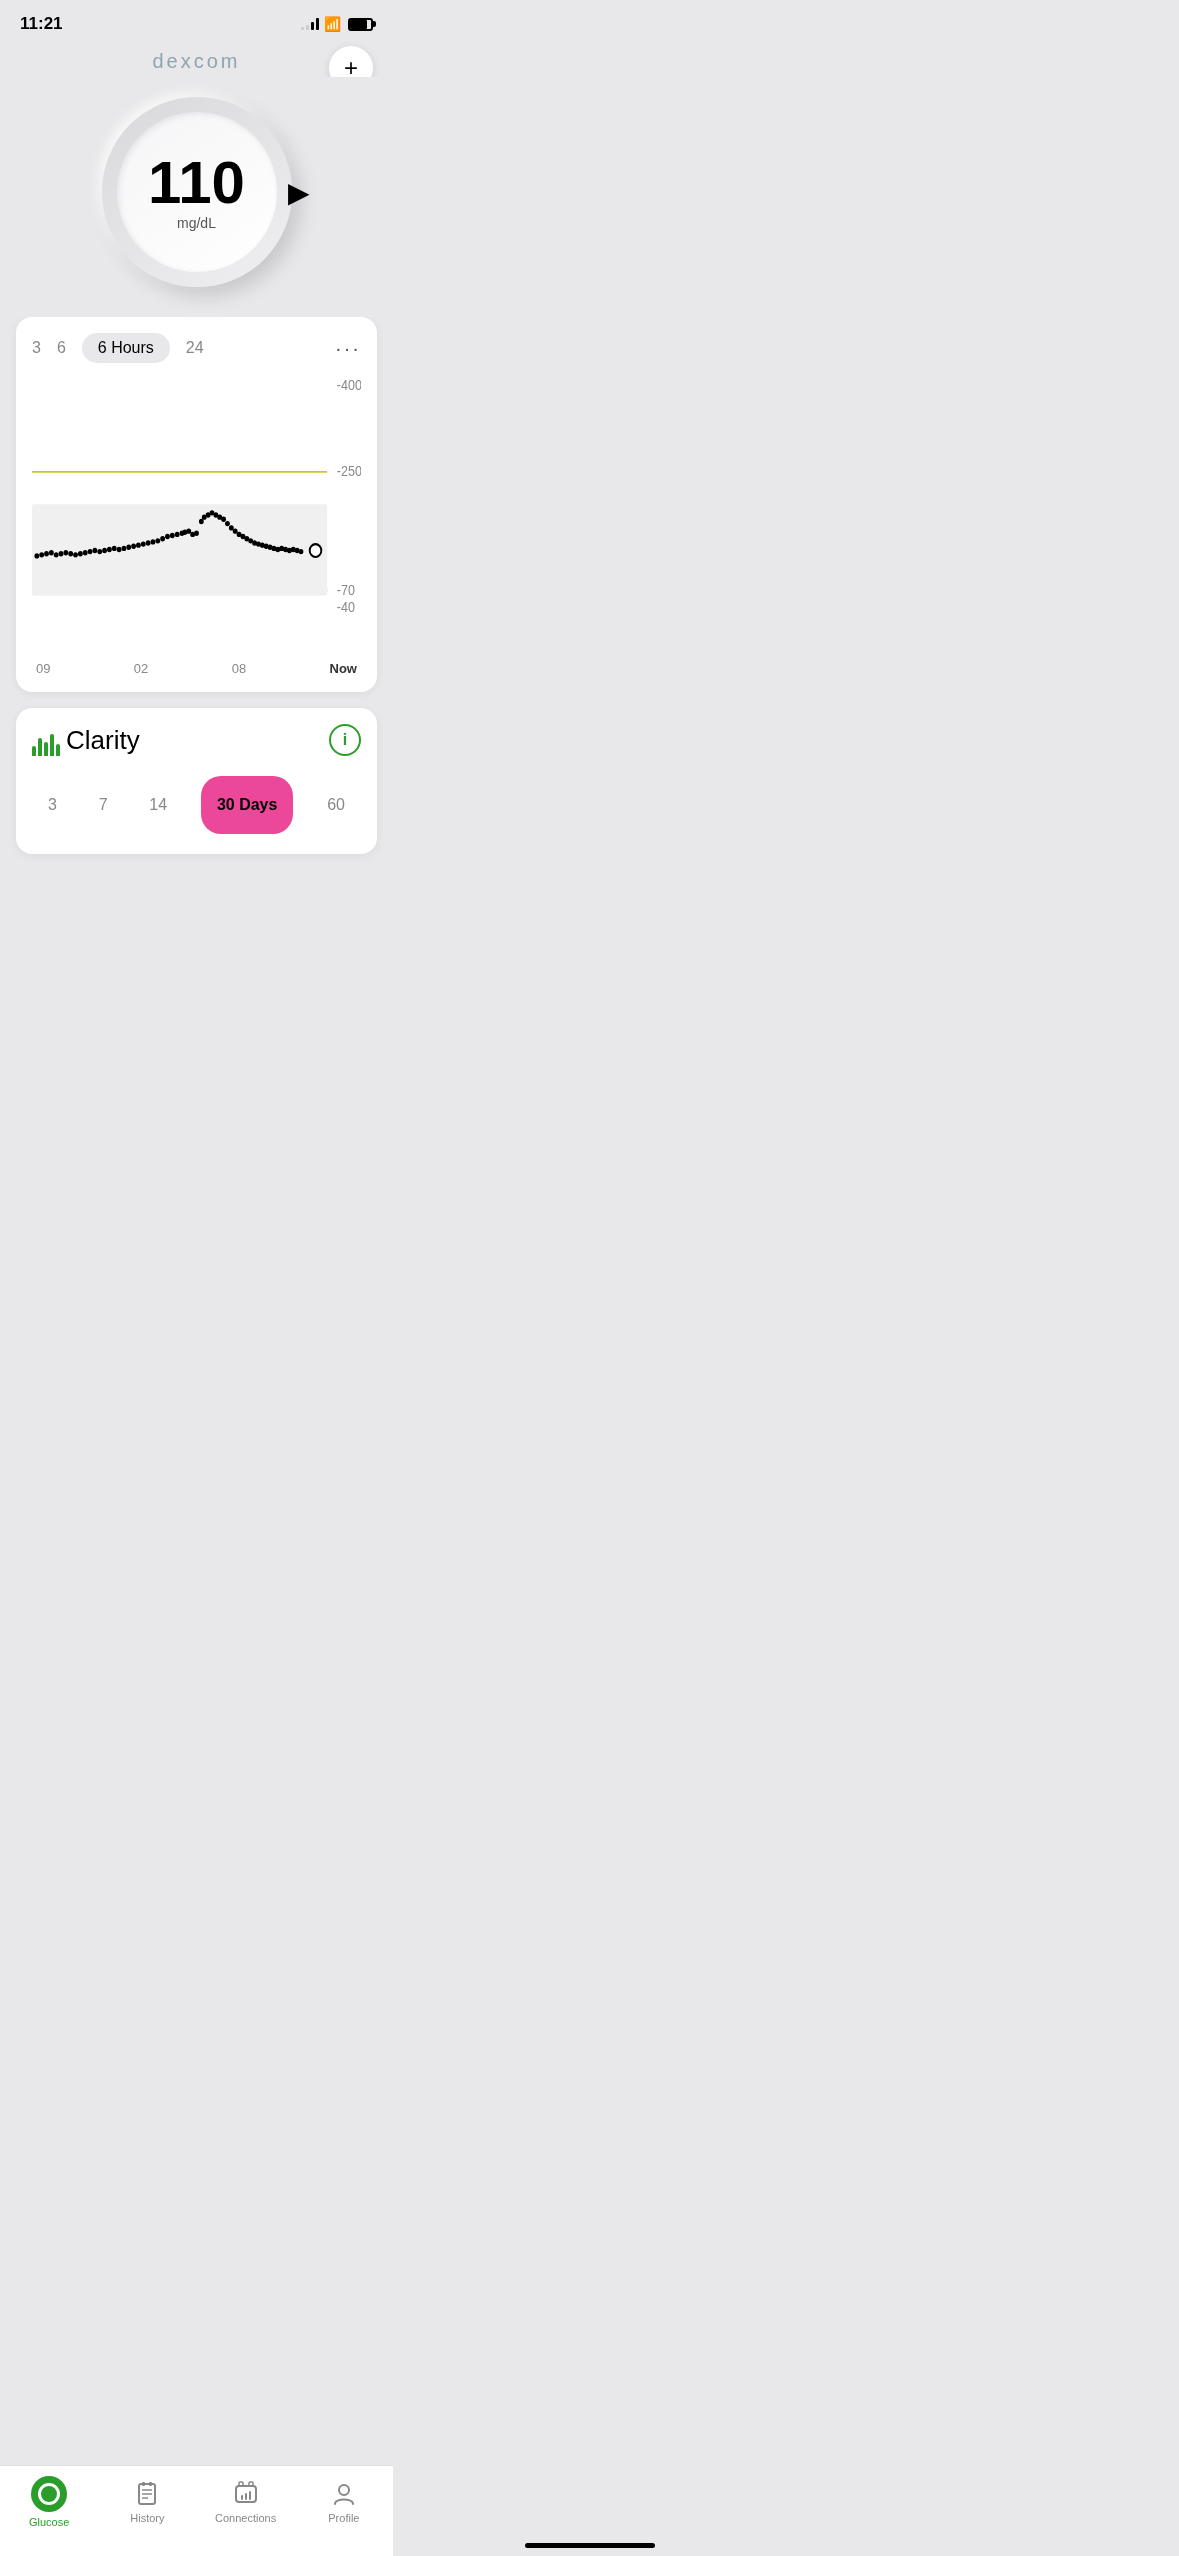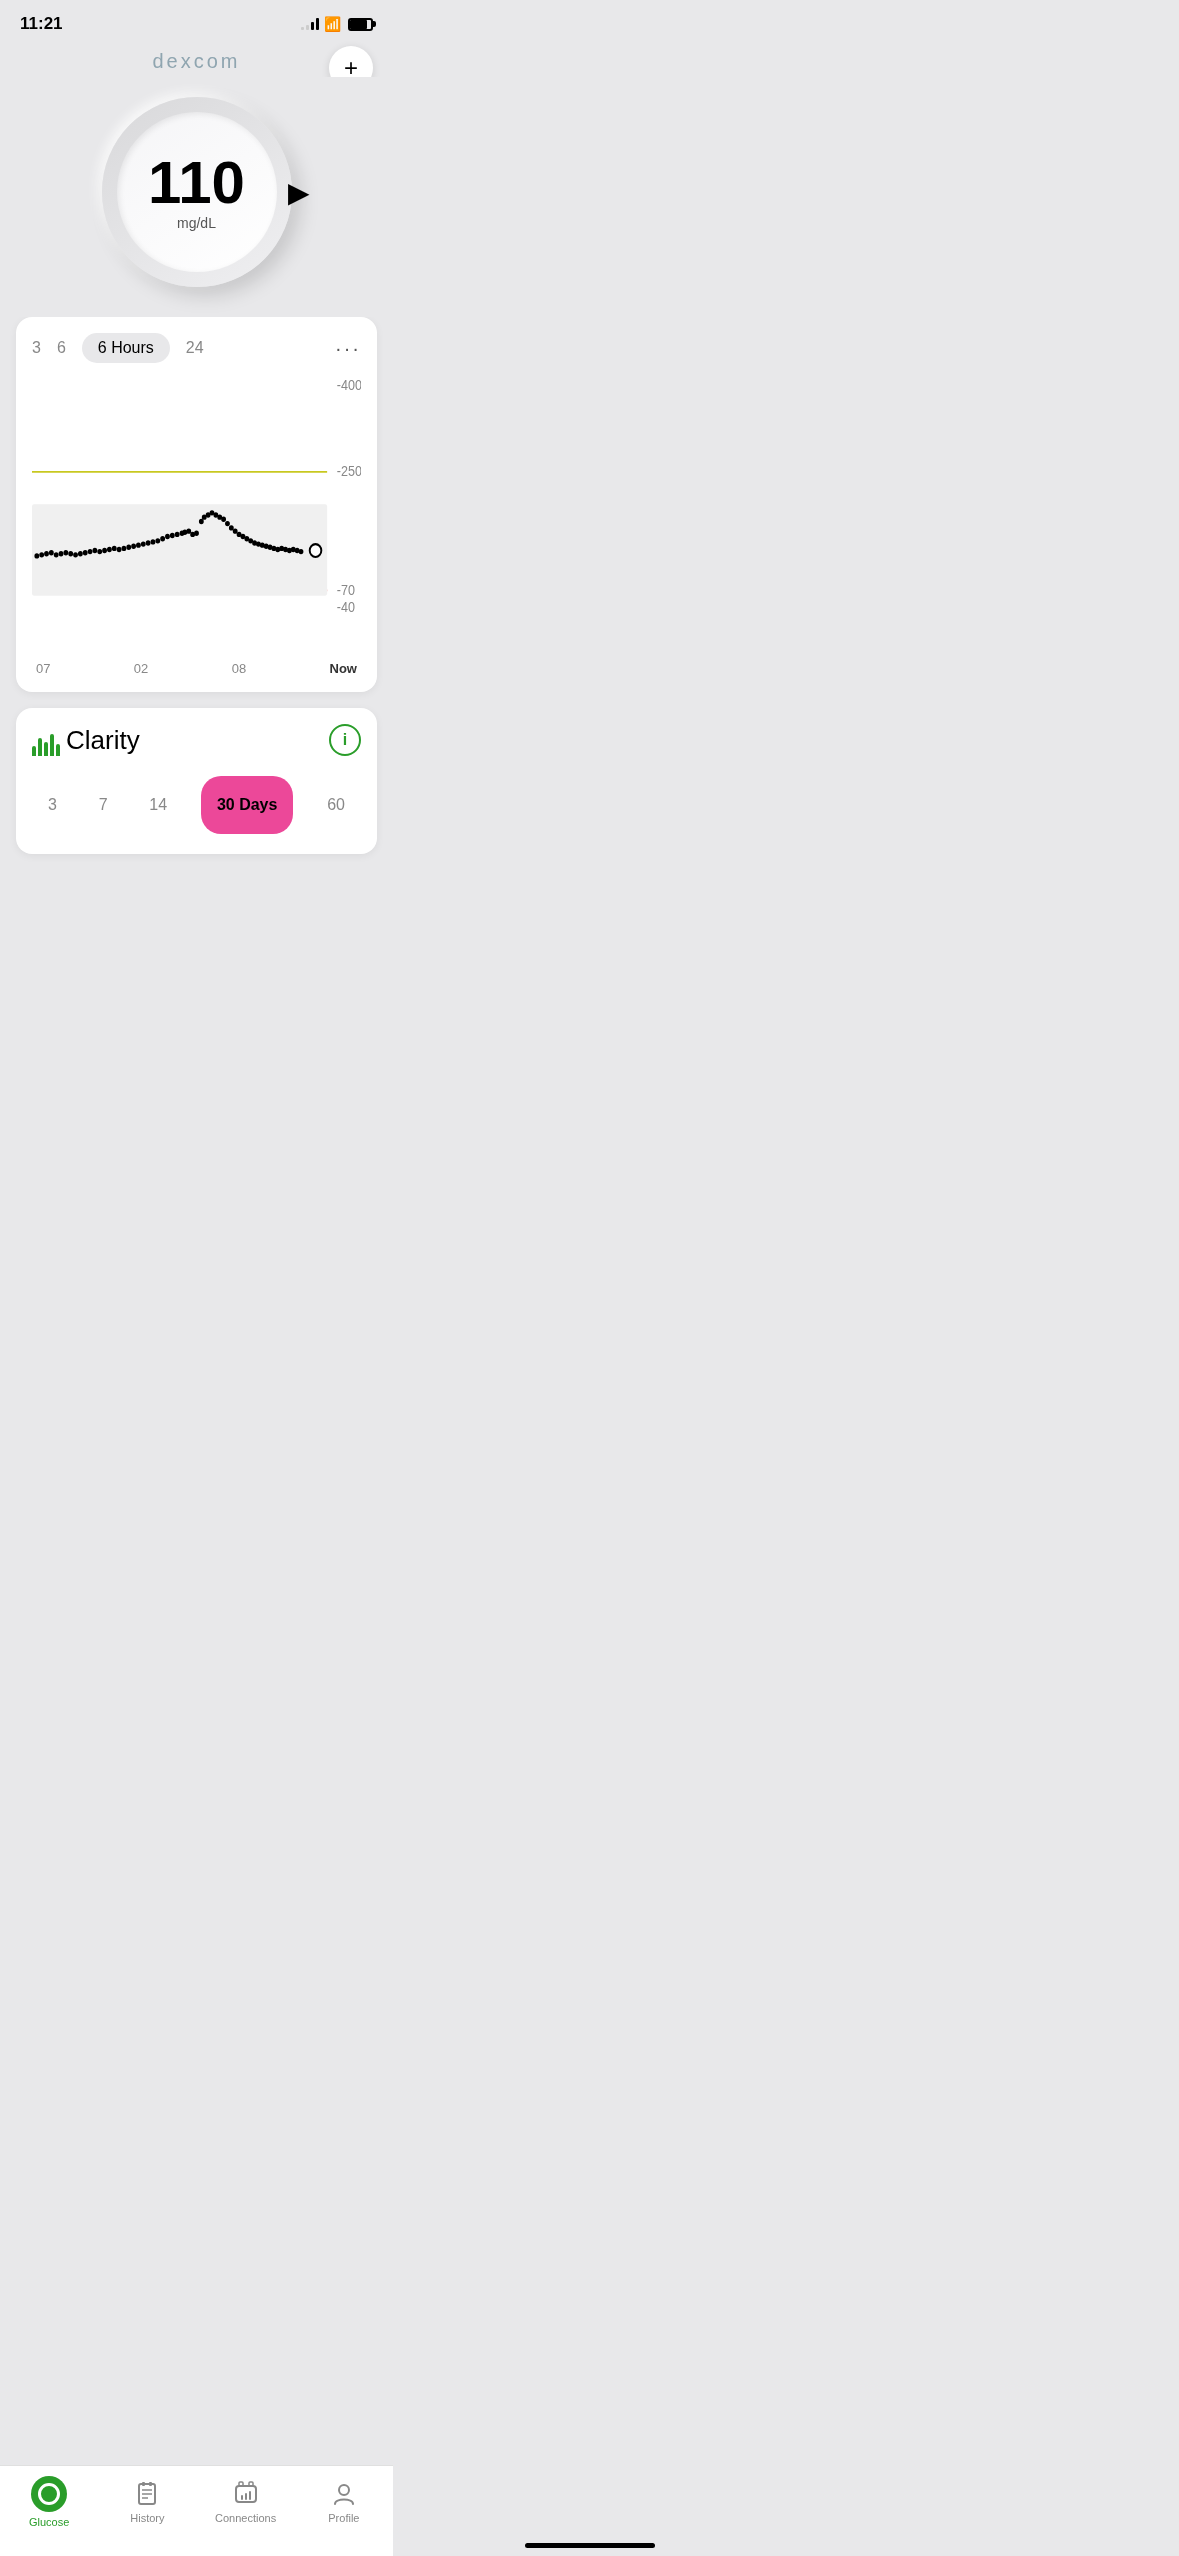--- a/index.html
+++ b/index.html
@@ -482,21 +482,21 @@
       </g>
 
       <text x="315" y="14" font-size="13" fill="#888" text-anchor="start">-400</text>
       <text x="315" y="94" font-size="13" fill="#888" text-anchor="start">-250</text>
       <text x="315" y="204" font-size="13" fill="#888" text-anchor="start">-70</text>
       <text x="315" y="220" font-size="13" fill="#888" text-anchor="start">-40</text>
     </svg>
   </div>
 
   <div class="x-axis">
-    <span>07</span>
+    <span>09</span>
     <span>02</span>
     <span>08</span>
     <span class="now">Now</span>
   </div>
 </div>
 
 <div class="clarity-card">
   <div class="clarity-header">
     <div class="clarity-title-group">
       <div class="bars-icon">

